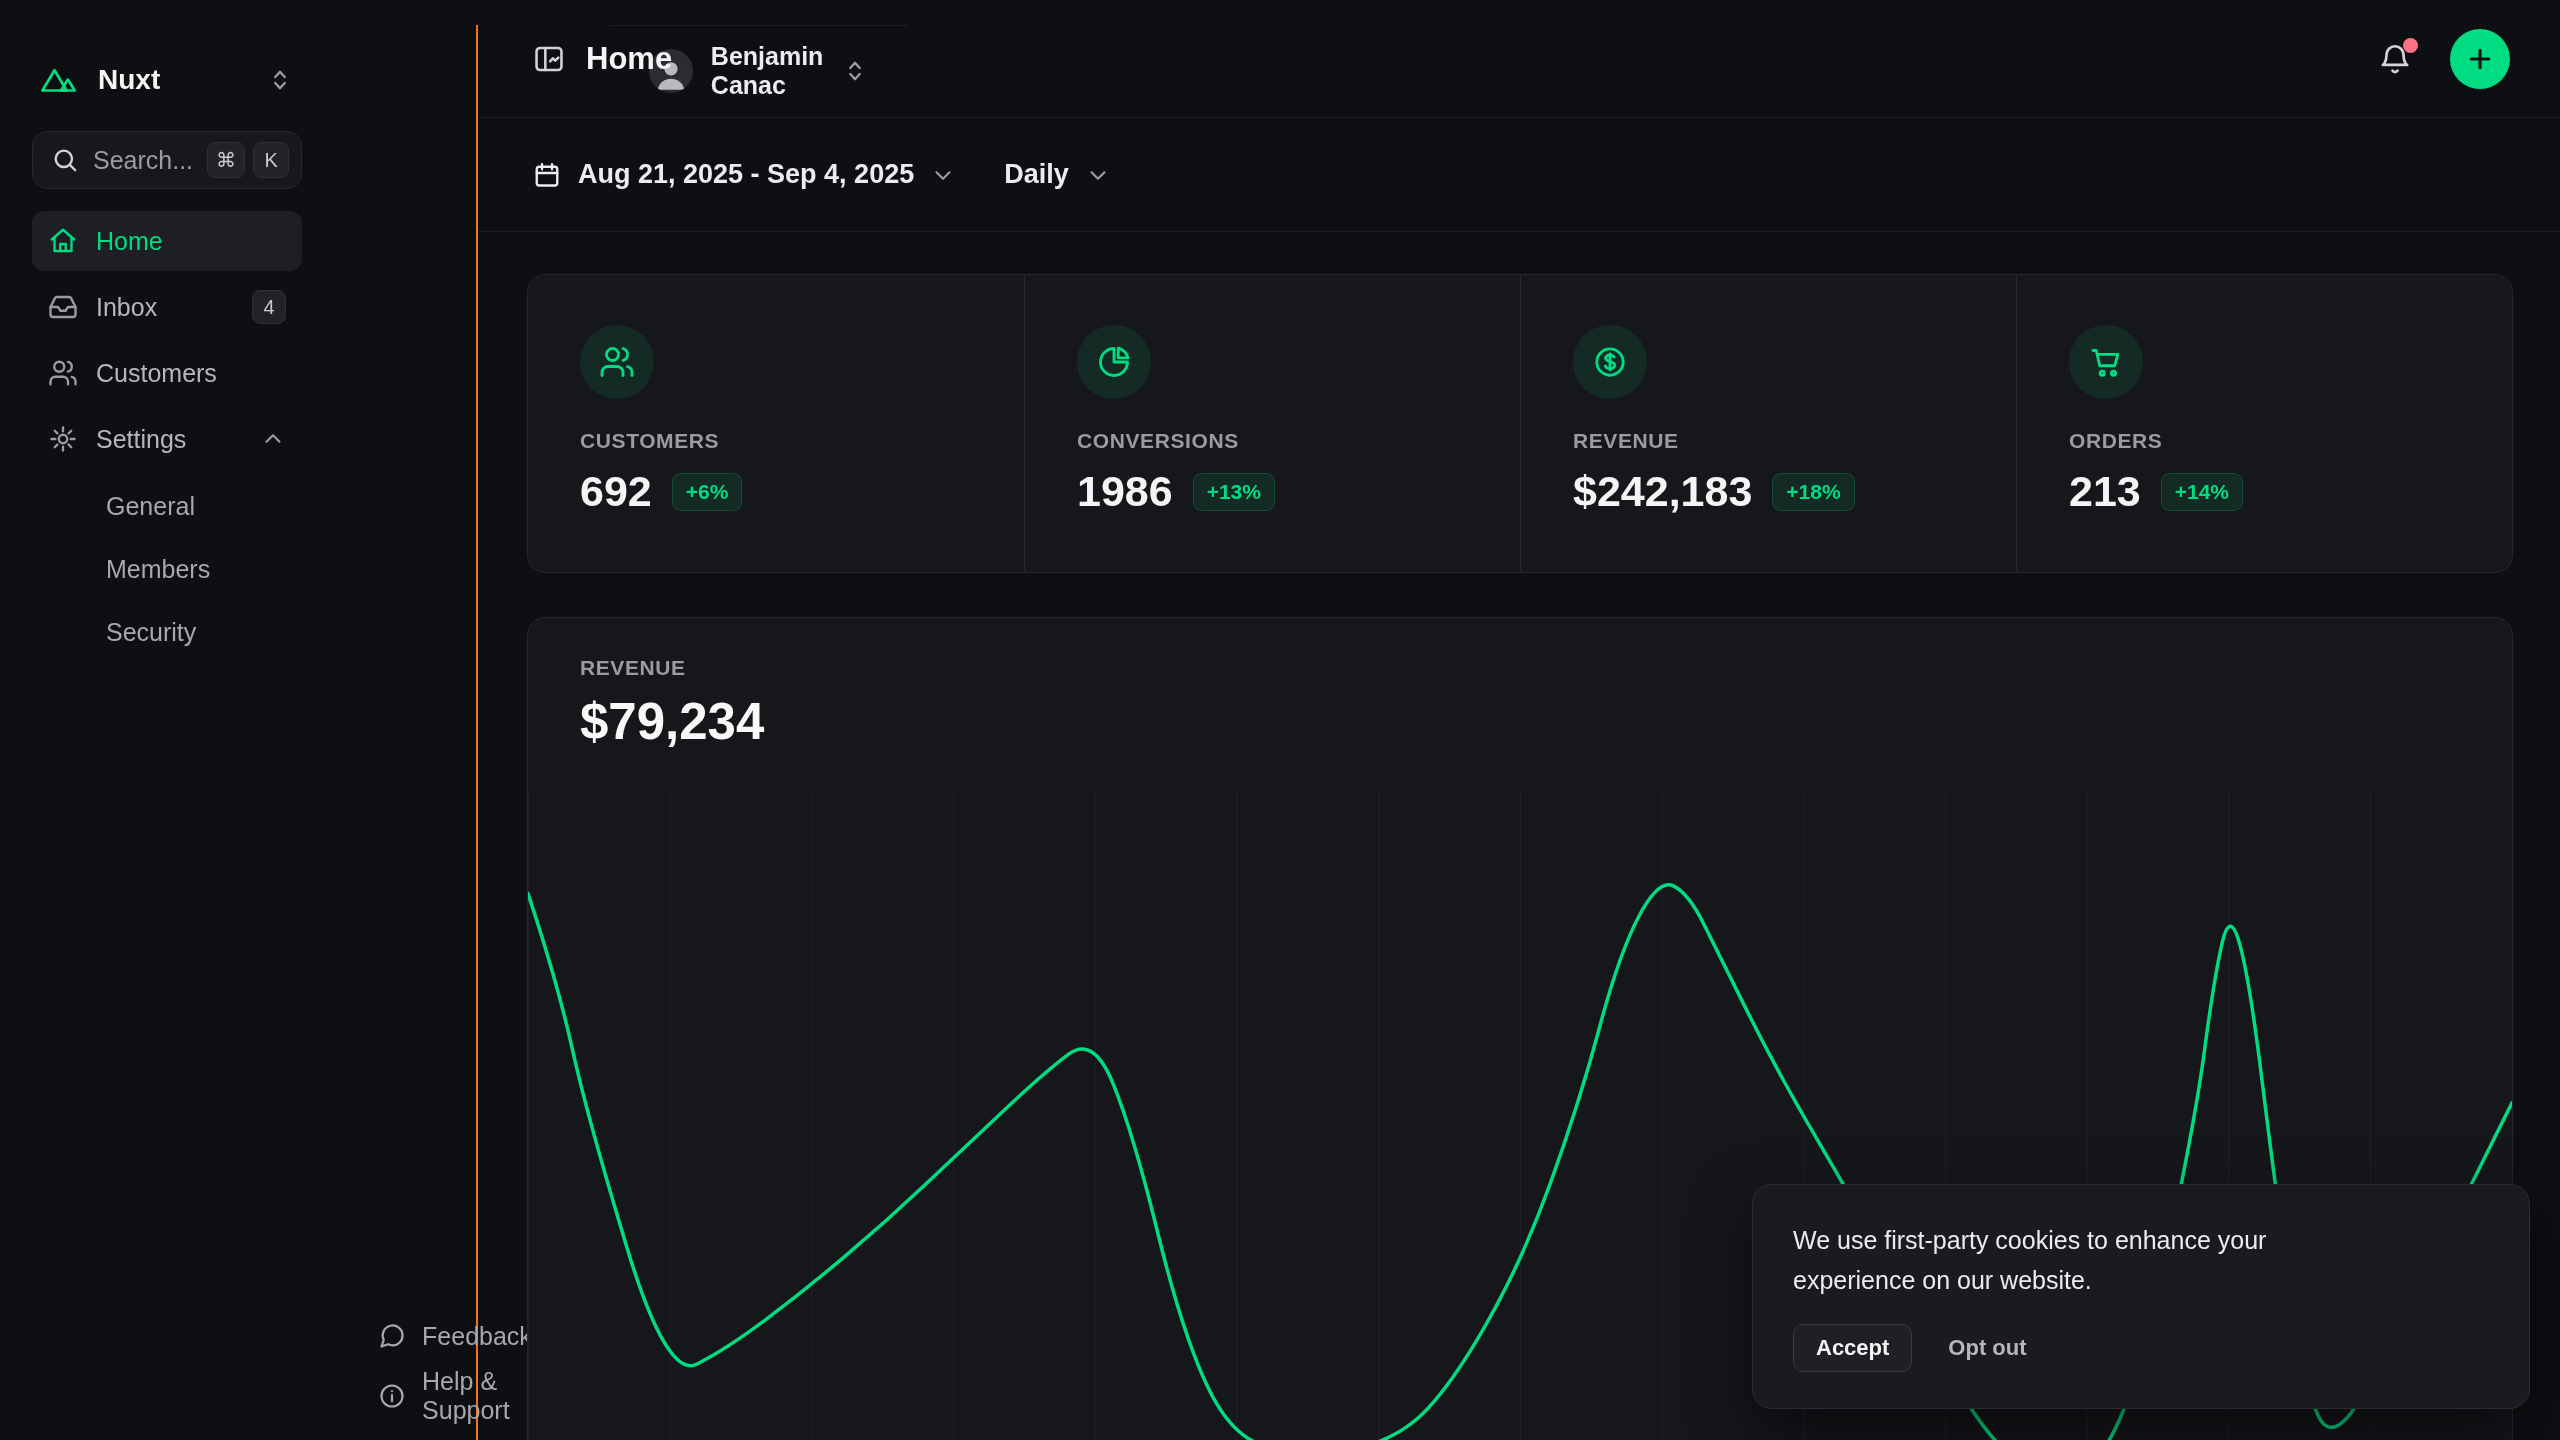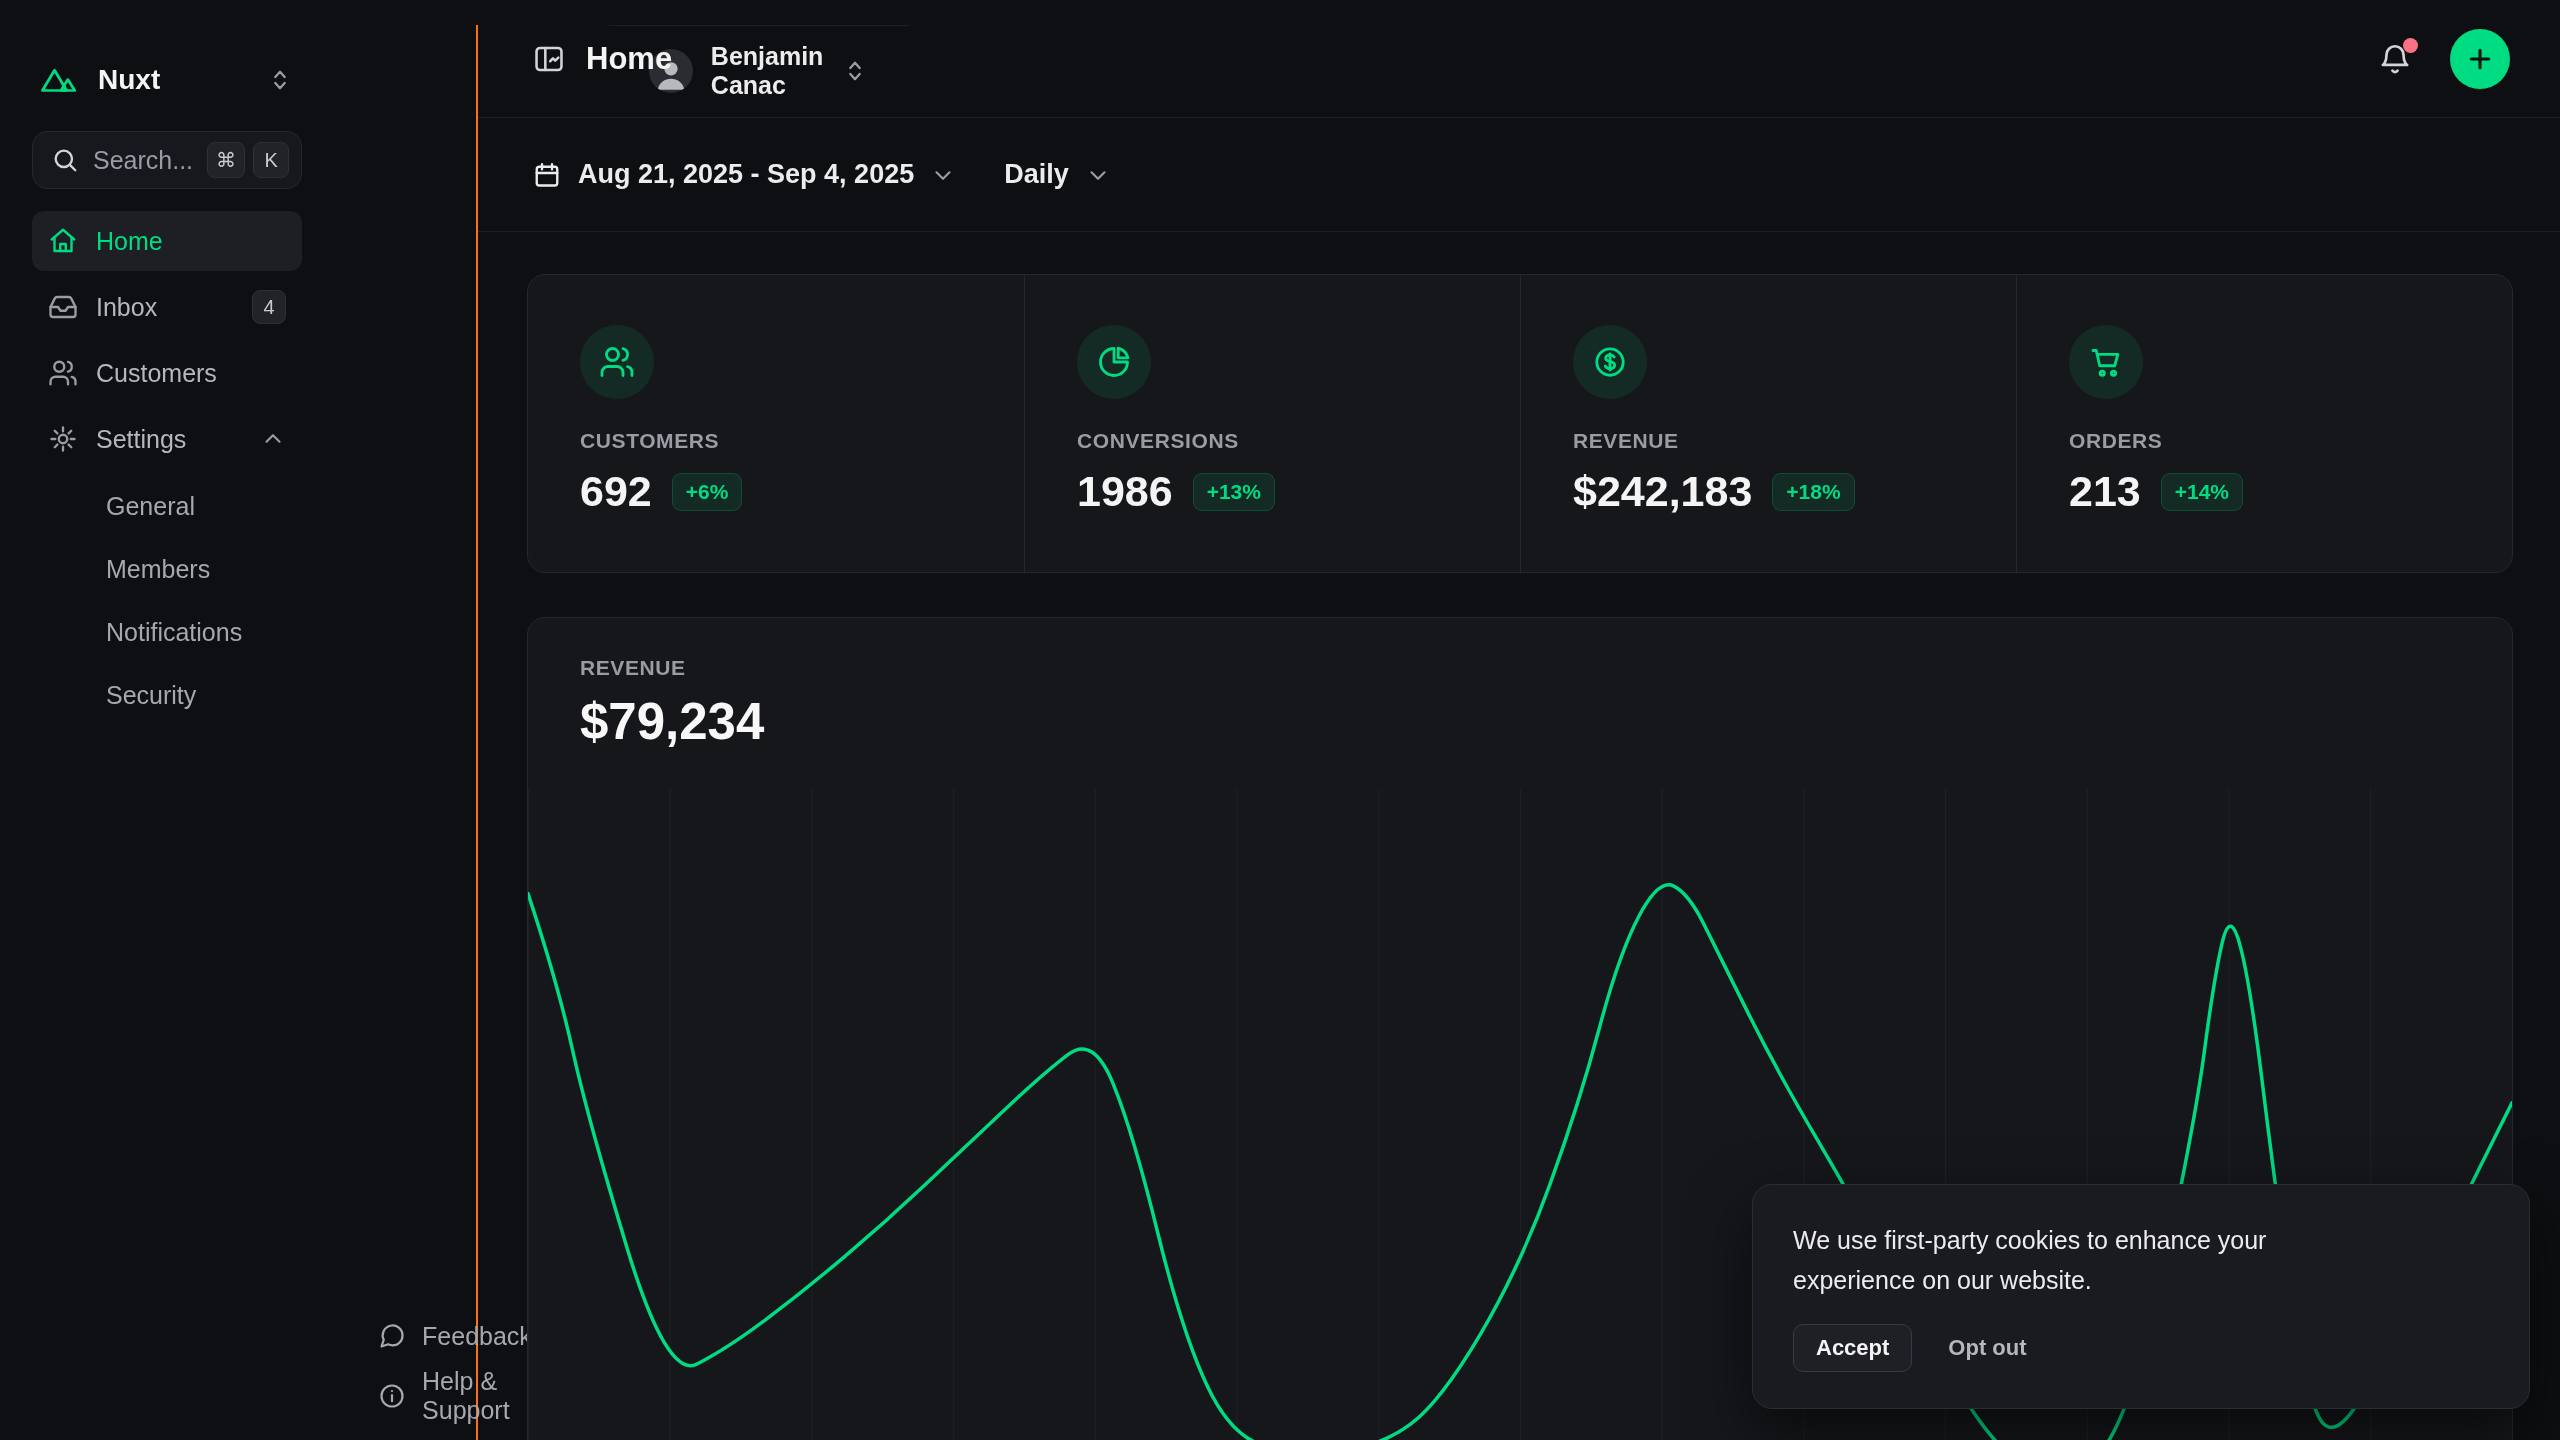--- a/index.html
+++ b/index.html
@@ -222,21 +222,20 @@
         <span>Settings</span>
         <span class="trail icon">
           <svg width="26" height="26" viewBox="0 0 24 24" fill="none" stroke="currentColor" stroke-width="2" stroke-linecap="round" stroke-linejoin="round">
               <path d="m6 14.5 6-6 6 6"></path>
             </svg>
         </span>
       </a>
       <div class="subnav">
         <a class="sub-item">General</a>
         <a class="sub-item">Members</a>
-        <a class="sub-item">Notifications</a>
         <a class="sub-item">Security</a>
       </div>
     </nav>
   </div>
 
   <div class="side-bottom">
     <a class="foot-link">
       <span class="icon">
         <svg width="28" height="28" viewBox="0 0 24 24" fill="none" stroke="currentColor" stroke-width="1.9" stroke-linecap="round" stroke-linejoin="round">
             <path d="M21 11.5a8.38 8.38 0 0 1-8.5 8.5 8.5 8.5 0 0 1-3.8-.9L3 21l1.9-5.7A8.5 8.5 0 1 1 21 11.5z"></path>

